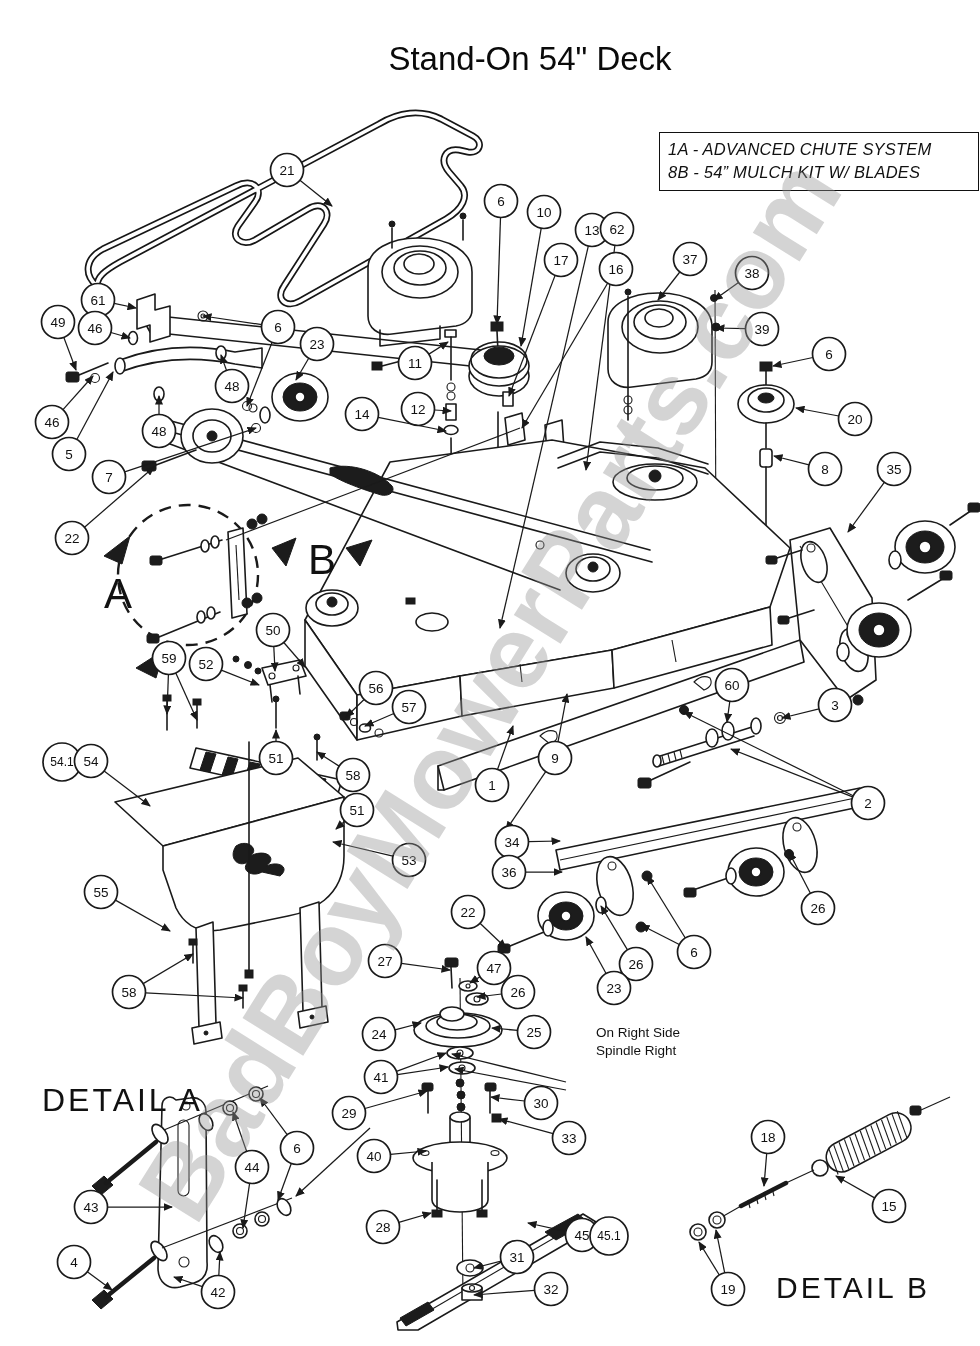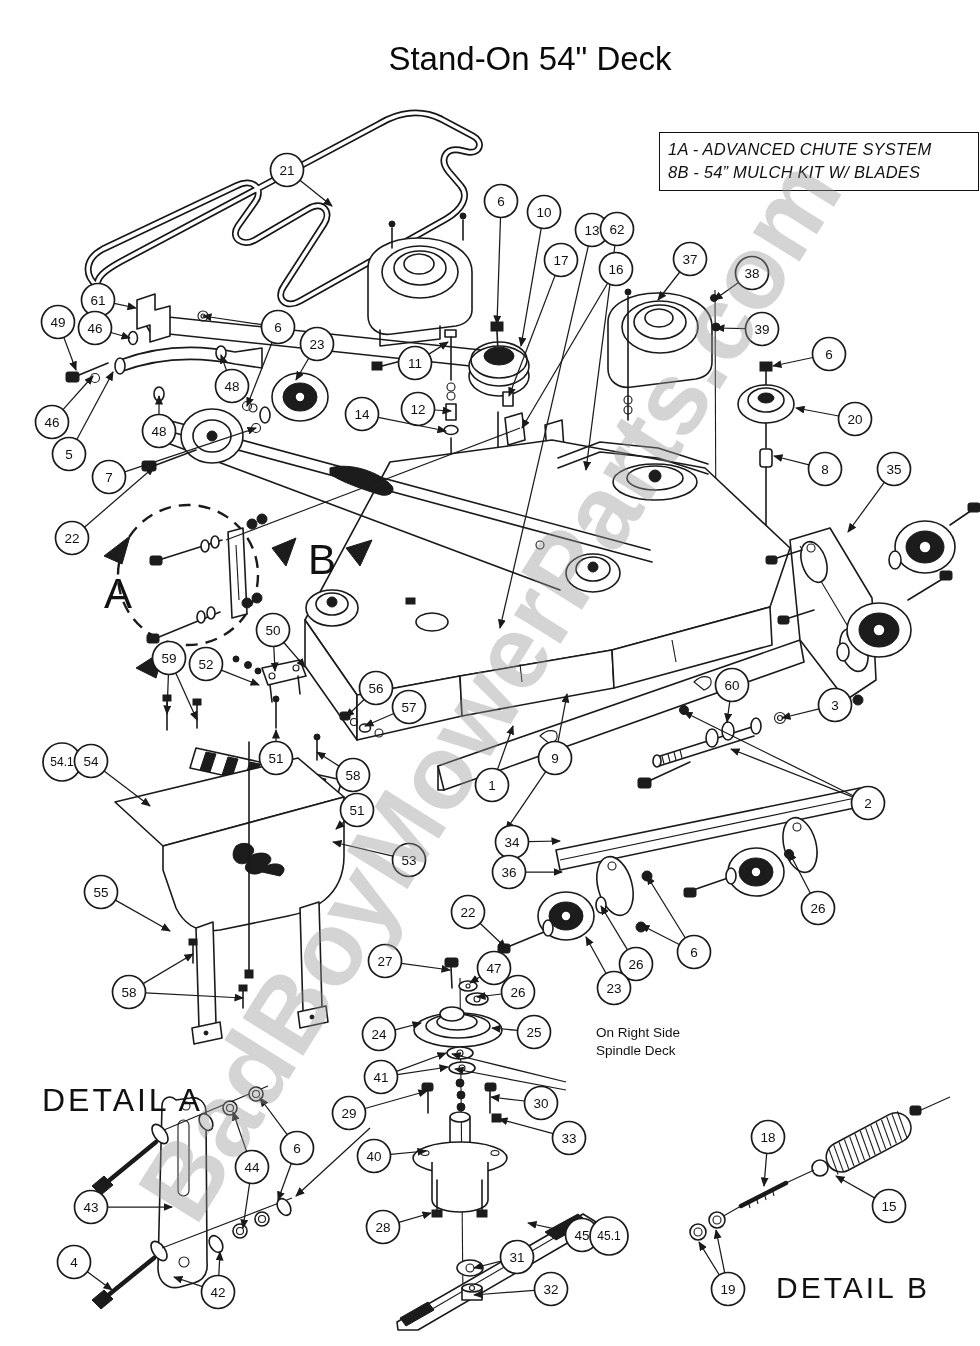--- a/index.html
+++ b/index.html
@@ -856,15 +856,15 @@
 <div class="lbl" id="kitbox">
   <div>1A - ADVANCED CHUTE SYSTEM</div>
   <div>8B - 54” MULCH KIT W/ BLADES</div>
 </div>
 <div class="lbl" id="letterA">A</div>
 <div class="lbl" id="letterB">B</div>
 <div class="lbl" id="detailA">DETAIL A</div>
 <div class="lbl" id="detailB">DETAIL B</div>
 <div class="lbl" id="note">
   <div>On Right Side</div>
-  <div>Spindle Deck</div>
+  <div>Spindle Right</div>
 </div>
 <div id="watermark">BadBoyMowerParts.com</div>
 
 </body></html>

